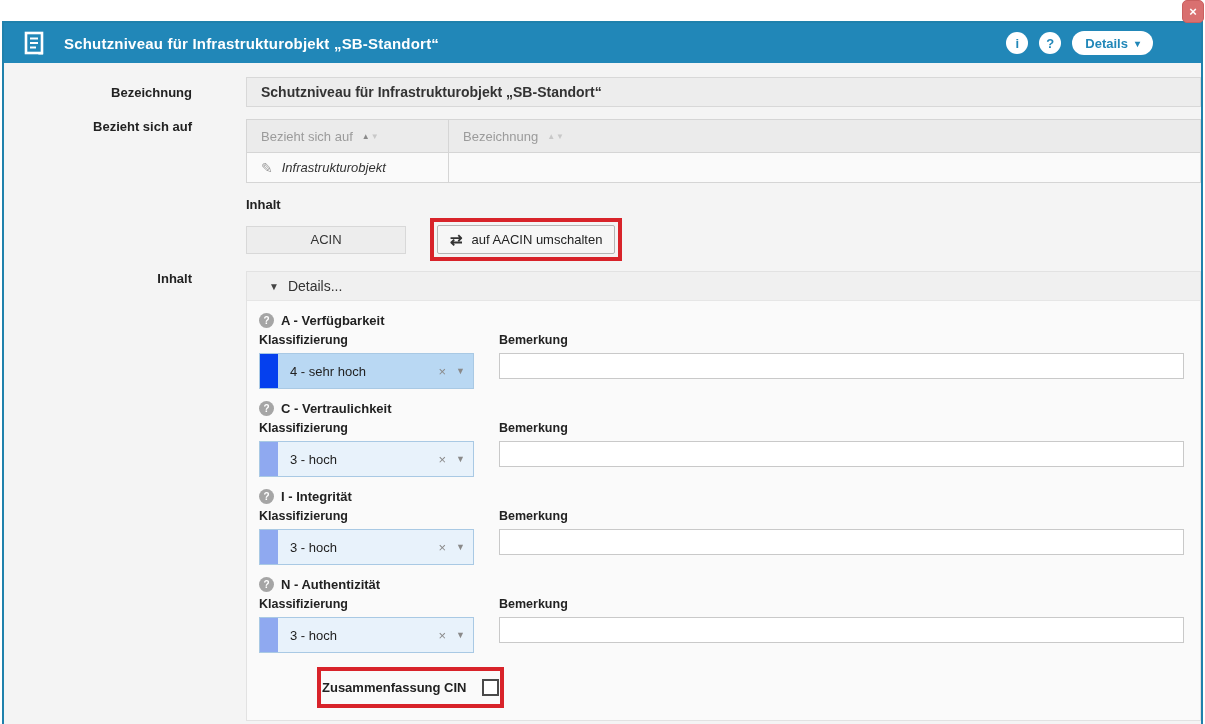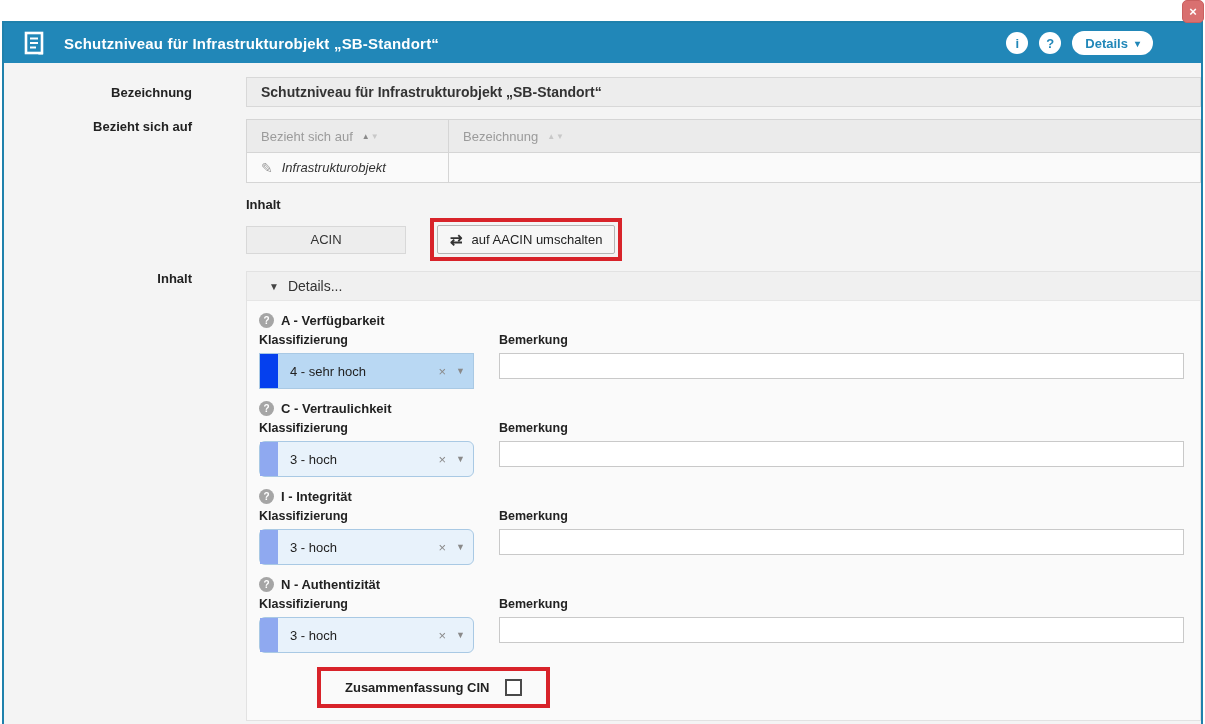--- a/index.html
+++ b/index.html
@@ -93,32 +93,32 @@
     font-size:10px; font-weight:bold; display:inline-flex; align-items:center; justify-content:center;
   }
   .section-fields { display:flex; margin-top:5px; }
   .kl-col { width:240px; flex:none; }
   .bm-col { flex:1; padding-right:16px; }
   .small-label { font-weight:bold; font-size:12.5px; margin-bottom:6px; }
   .klass-select { width:215px; height:36px; border:1px solid #A9C9E4; display:flex; align-items:center; cursor:pointer; }
   .swatch { width:18px; height:100%; flex:none; }
   .level4 { background:var(--level4-bg); }
   .level4 .swatch { background:var(--swatch-level4); }
-  .level3 { background:var(--level3-bg);border-radius:6px; }
+  .level3 { background:var(--level3-bg); }
   .level3 .swatch { background:var(--swatch-level3); }
   .klass-value { flex:1; font-size:13px; color:#222; padding-left:12px; }
   .clear-icon { color:#8A8A8A; font-size:13px; margin-right:10px; cursor:pointer; }
   .dd-arrow { color:#8A8A8A; font-size:9px; margin-right:8px; cursor:pointer; }
   .bemerkung-input {
     width:100%; height:26px; border:1px solid #C9C9C9; background:#fff;
     font-size:13px; padding:0 8px; font-family:inherit;
   }
   
   .zsm-wrap { margin:14px 0 0 70px; display:inline-block; border:4px solid var(--highlight-red); }
-  .zsm-inner { display:flex; align-items:center; gap:16px; padding:8px 24px; }
+  .zsm-inner { display:flex; align-items:center; gap:16px; padding:8px 1px; }
   .zsm-label { font-weight:bold; font-size:13px; white-space:nowrap; }
   .checkbox { width:17px; height:17px; border:2px solid #4A4A4A; background:#fff; cursor:pointer; }
   
   .ergebnis-row { margin-top:28px;flex-direction:column; }
   .result-field { width:219px; height:30px; border:3px solid #737373; display:flex; align-items:center; background:var(--result-bg); }
   .result-swatch { width:18px; height:100%; flex:none; background:var(--result-swatch); }
   .result-value { flex:1; text-align:center; font-weight:bold; font-size:15px; color:#222; }
 </style>
 </head>
 <body>

